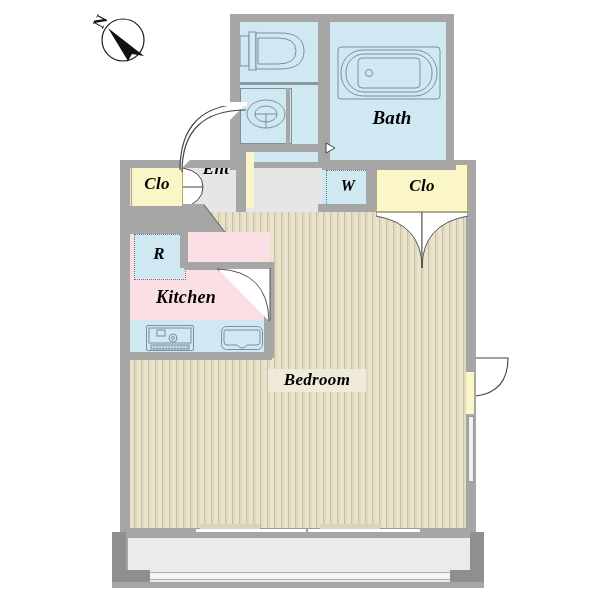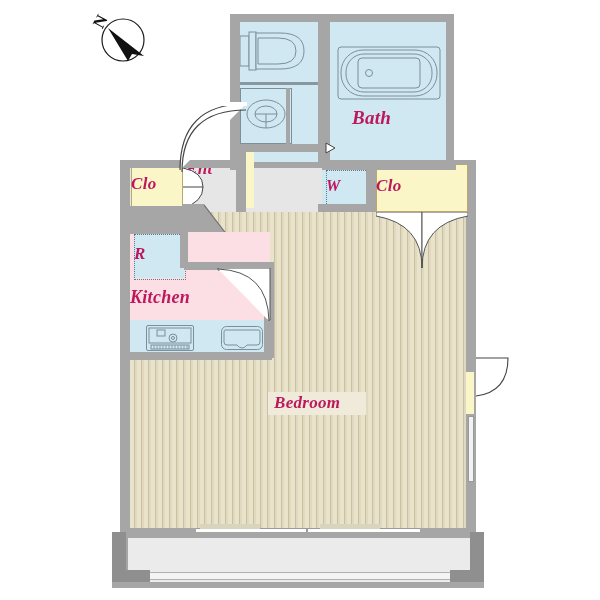--- a/index.html
+++ b/index.html
@@ -37,22 +37,22 @@
   .fill-pink { background: #fbdfe4; }
   .fill-gray { background: #e6e6e6; }
   .fill-balcony { background: #ebebeb; }
   .thinline { background: #8a97a0; }
 
   
   .label {
     font-family: "Liberation Serif", serif;
     font-style: italic;
     font-weight: 700;
-    color: #be185d;
-    text-align: left;
+    color: #000000;
+    text-align: center;
     white-space: nowrap;
     line-height: 1.05;
     letter-spacing: .3px;
   }
   .lbl-bath    { font-size: 19px; }
   .lbl-clo     { font-size: 17px; }
   .lbl-ent     { font-size: 17px; }
   .lbl-w       { font-size: 16px; }
   .lbl-r       { font-size: 17px; }
   .lbl-kitchen { font-size: 18px; font-family: Liberation Serif, serif; }
@@ -275,21 +275,21 @@
   <div class="abs wall" style="left:180px; top:226px; width:8px; height:42px;"></div>
   <div class="abs wall" style="left:126px; top:226px; width:58px; height:8px;"></div>
 
   <div class="abs" style="left:216px; top:268px; width:56px; height:56px;">
     <svg width="56" height="56" viewBox="0 0 56 56">
       <path d="M54 0 L54 52 L52 52 Q52 4 2 2 L2 0 Z" fill="#ffffff" stroke="#555555" stroke-width="1"></path>
       <path d="M2 1 Q52 3 53 53" fill="#ffffff" stroke="#555555" stroke-width="1"></path>
     </svg>
   </div>
 
-  <div class="abs label lbl-bedroom bedroom-badge" style="left:268px; top:392px; width:86px;">
+  <div class="abs label lbl-bedroom bedroom-badge" style="left:268px; top:369px; width:86px;">
     <div>Bedroom</div>
   </div>
 
   <div class="abs fill-yellow" style="left:466px; top:372px; width:8px; height:42px; z-index:5;"></div>
   <div class="abs" style="left:474px; top:356px; width:42px; height:62px; z-index:5;">
     <svg width="42" height="62" viewBox="0 0 42 62">
       <path d="M2 2 L34 2 Q34 36 2 40" fill="#ffffff" stroke="#444444" stroke-width="1.1"></path>
     </svg>
   </div>
   <div class="abs wall" style="left:466px; top:340px; width:10px; height:22px; z-index:4;"></div>

